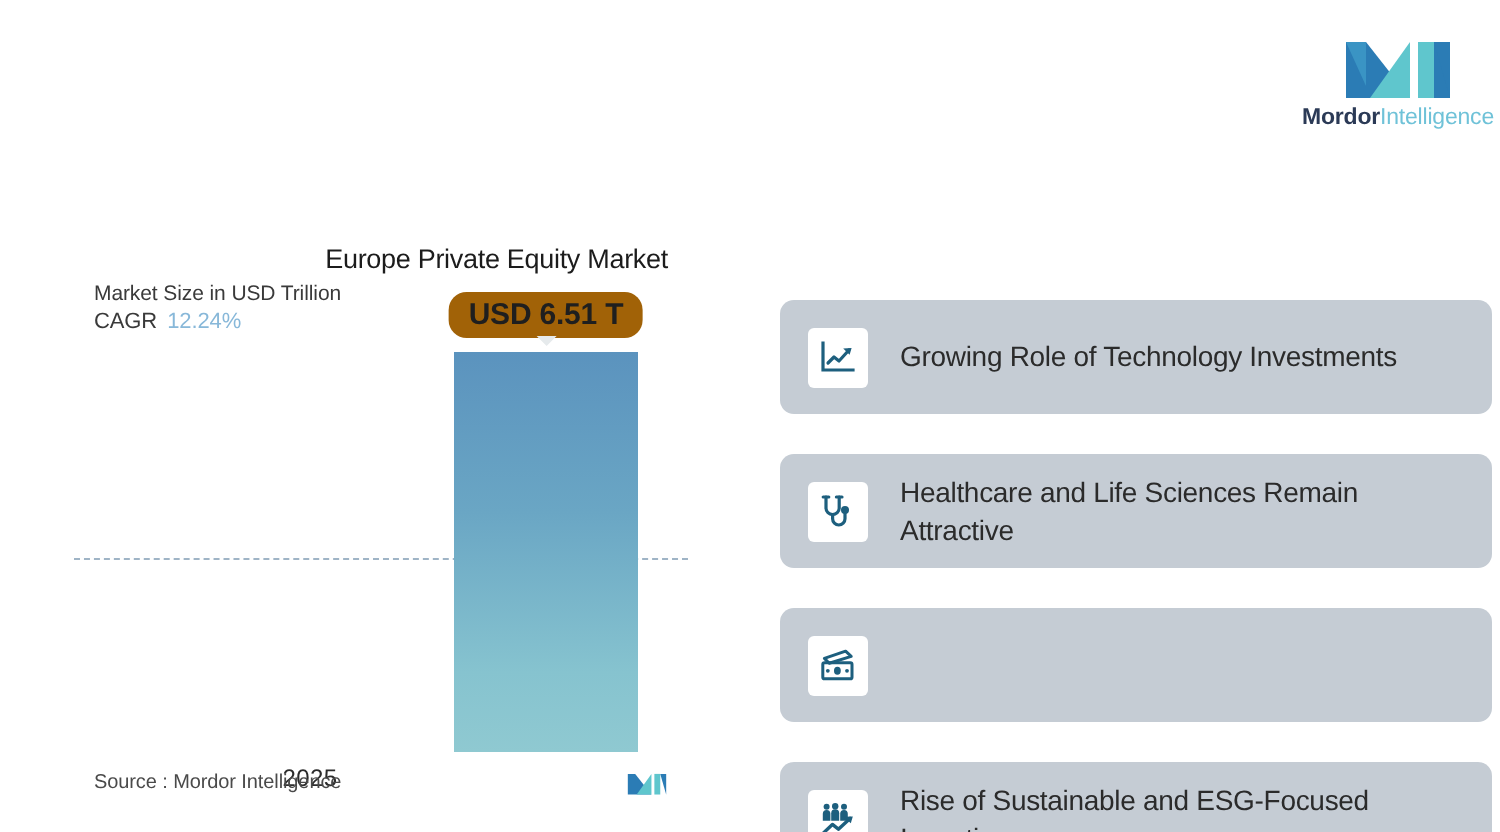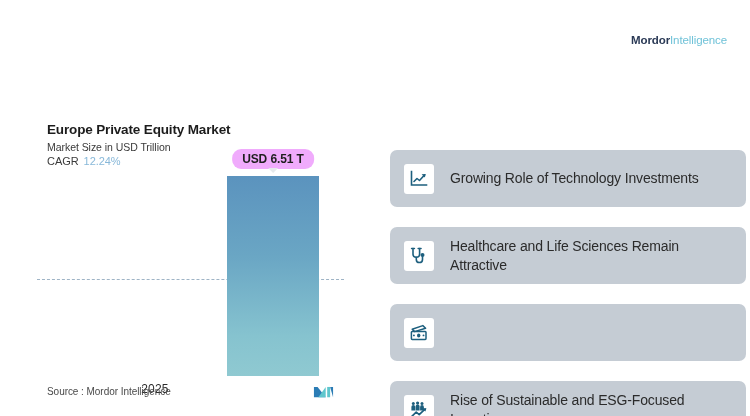--- a/index.html
+++ b/index.html
@@ -15,27 +15,27 @@
   #page {
     position: relative;
     width: 750px;
     height: 416px;
     background: #ffffff;
   }
 
   
   #brand {
     position: absolute;
-    left: 633px;
+    left: 653px;
     top: 4px;
     width: 92px;
     height: 68px;
     background: #ffffff;
     display: flex;
-    flex-direction: row;
+    flex-direction: column;
     align-items: center;
     justify-content: center;
     padding-top: 2px;
   }
   #brand-mark { width: 56px; height: 38px; display: block; }
   #brand-word {
     margin-top: 3px;
     font-size: 11.5px;
     letter-spacing: -0.1px;
     white-space: nowrap;
@@ -50,24 +50,25 @@
     left: 33px;
     top: 110px;
     width: 315px;
     height: 296px;
     background: #ffffff;
     padding: 12px 14px 0 14px;
   }
 
   #chart-title {
     font-size: 13.5px;
-    font-weight: bold;
+    font-weight: normal;
     color: #1c1c1c;
     letter-spacing: -0.15px;
     line-height: 1.2;
+    text-align: right;
   }
   #chart-subtitle {
     margin-top: 3px;
     font-size: 10.5px;
     color: #3a3a3a;
     letter-spacing: -0.05px;
   }
   #cagr-line {
     margin-top: 2px;
     font-size: 11px;
@@ -109,24 +110,24 @@
     bottom: 0;
     left: 0;
     width: 92px;
     background: linear-gradient(to bottom, #5b93be 0%, #6aa6c4 40%, #86c3cf 80%, #8fc9d1 100%);
   }
 
   .value-pill {
     position: absolute;
     left: 50%;
     transform: translateX(-50%);
-    background: #f0abfc;
+    background: #a16207;
     border-radius: 9px;
     padding: 3px 10px 3px 10px;
-    font-size: 12px;
+    font-size: 15px;
     font-weight: bold;
     color: #1f1f1f;
     white-space: nowrap;
     letter-spacing: -0.1px;
   }
   .value-pill::after {
     content: "";
     position: absolute;
     left: 50%;
     bottom: -4px;

